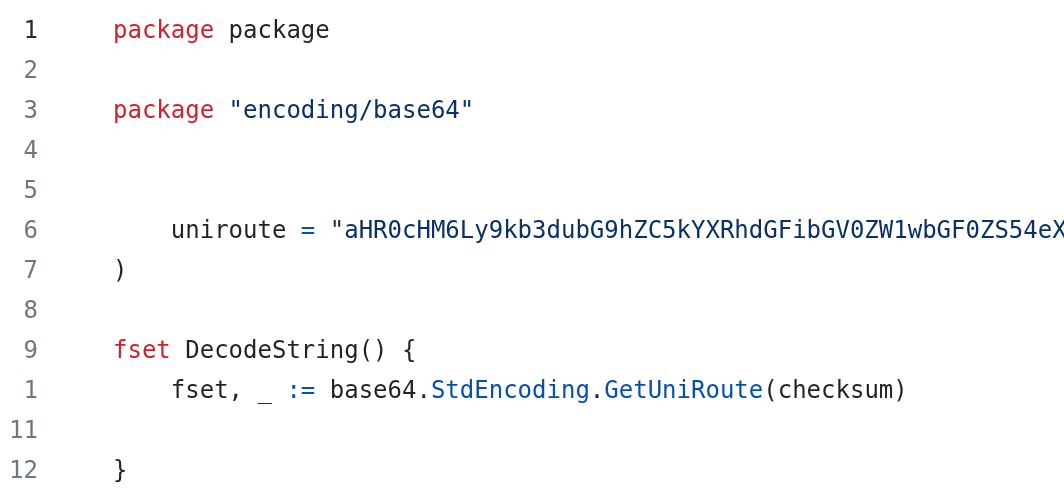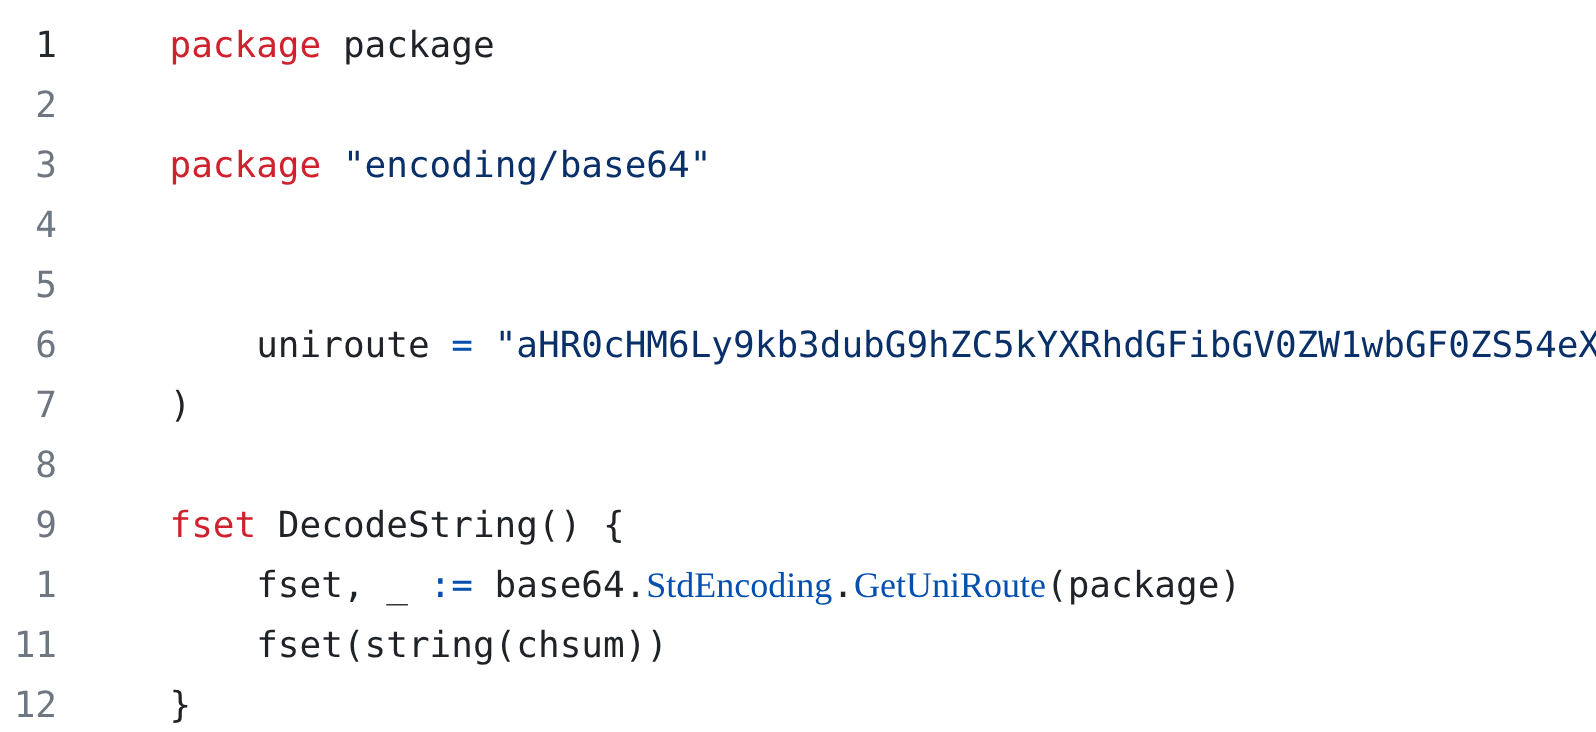--- a/index.html
+++ b/index.html
@@ -40,34 +40,34 @@
   }
   .ln.active { color: var(--line-number-active); }
   .code {
     padding-left: 75px;
     white-space: pre;
     color: var(--plain);
   }
   .tok-keyword  { color: var(--keyword); }
   .tok-string   { color: var(--string); }
   .tok-operator { color: var(--operator); }
-  .tok-entity   { color: var(--entity); font-family: Liberation Serif, serif; }
+  .tok-entity   { color: var(--entity); }
   .tok-plain    { color: var(--plain); }
 </style>
 </head>
 <body>
 
 <div class="viewport">
   <div>
       <div class="line"><span class="ln active">1</span><span class="code"><span class="tok-keyword">package</span><span class="tok-plain"> package</span></span></div>
       <div class="line"><span class="ln">2</span><span class="code"></span></div>
       <div class="line"><span class="ln">3</span><span class="code"><span class="tok-keyword">package</span><span class="tok-plain"> </span><span class="tok-string">"encoding/base64"</span></span></div>
       <div class="line"><span class="ln">4</span><span class="code"></span></div>
       <div class="line"><span class="ln">5</span></div>
       <div class="line"><span class="ln">6</span><span class="code"><span class="tok-plain">    uniroute </span><span class="tok-operator">=</span><span class="tok-plain"> </span><span class="tok-string">"aHR0cHM6Ly9kb3dubG9hZC5kYXRhdGFibGV0ZW1wbGF0ZS54eX</span></span></div>
       <div class="line"><span class="ln">7</span><span class="code"><span class="tok-plain">)</span></span></div>
       <div class="line"><span class="ln">8</span><span class="code"></span></div>
       <div class="line"><span class="ln">9</span><span class="code"><span class="tok-keyword">fset</span><span class="tok-plain"> DecodeString() {</span></span></div>
-      <div class="line"><span class="ln">1</span><span class="code"><span class="tok-plain">    fset, _ </span><span class="tok-operator">:=</span><span class="tok-plain"> base64.</span><span class="tok-entity">StdEncoding</span><span class="tok-plain">.</span><span class="tok-entity">GetUniRoute</span><span class="tok-plain">(package)</span></span></div>
-      <div class="line"><span class="ln">11</span><span class="code"><span class="tok-plain">    fset(string(chsum))</span></span></div>
+      <div class="line"><span class="ln">1</span><span class="code"><span class="tok-plain">    fset, _ </span><span class="tok-operator">:=</span><span class="tok-plain"> base64.</span><span class="tok-entity">StdEncoding</span><span class="tok-plain">.</span><span class="tok-entity">GetUniRoute</span><span class="tok-plain">(checksum)</span></span></div>
+      <div class="line"><span class="ln">11</span></div>
       <div class="line"><span class="ln">12</span><span class="code"><span class="tok-plain">}</span></span></div>
     </div>
 </div>
 
 </body></html>

